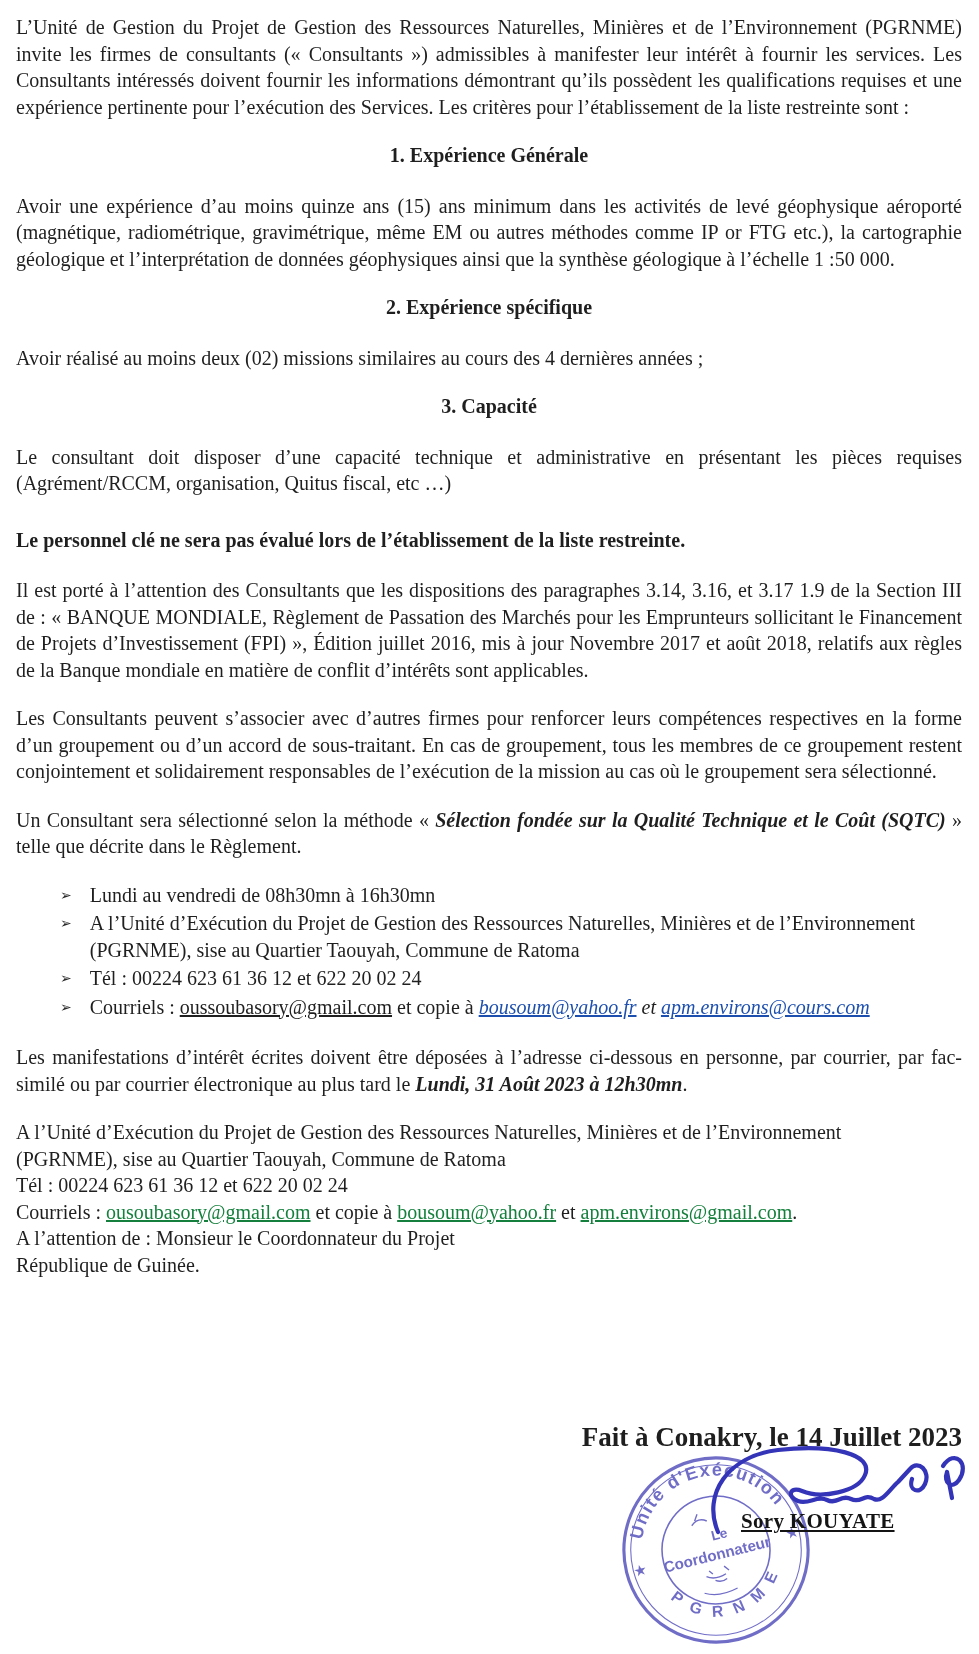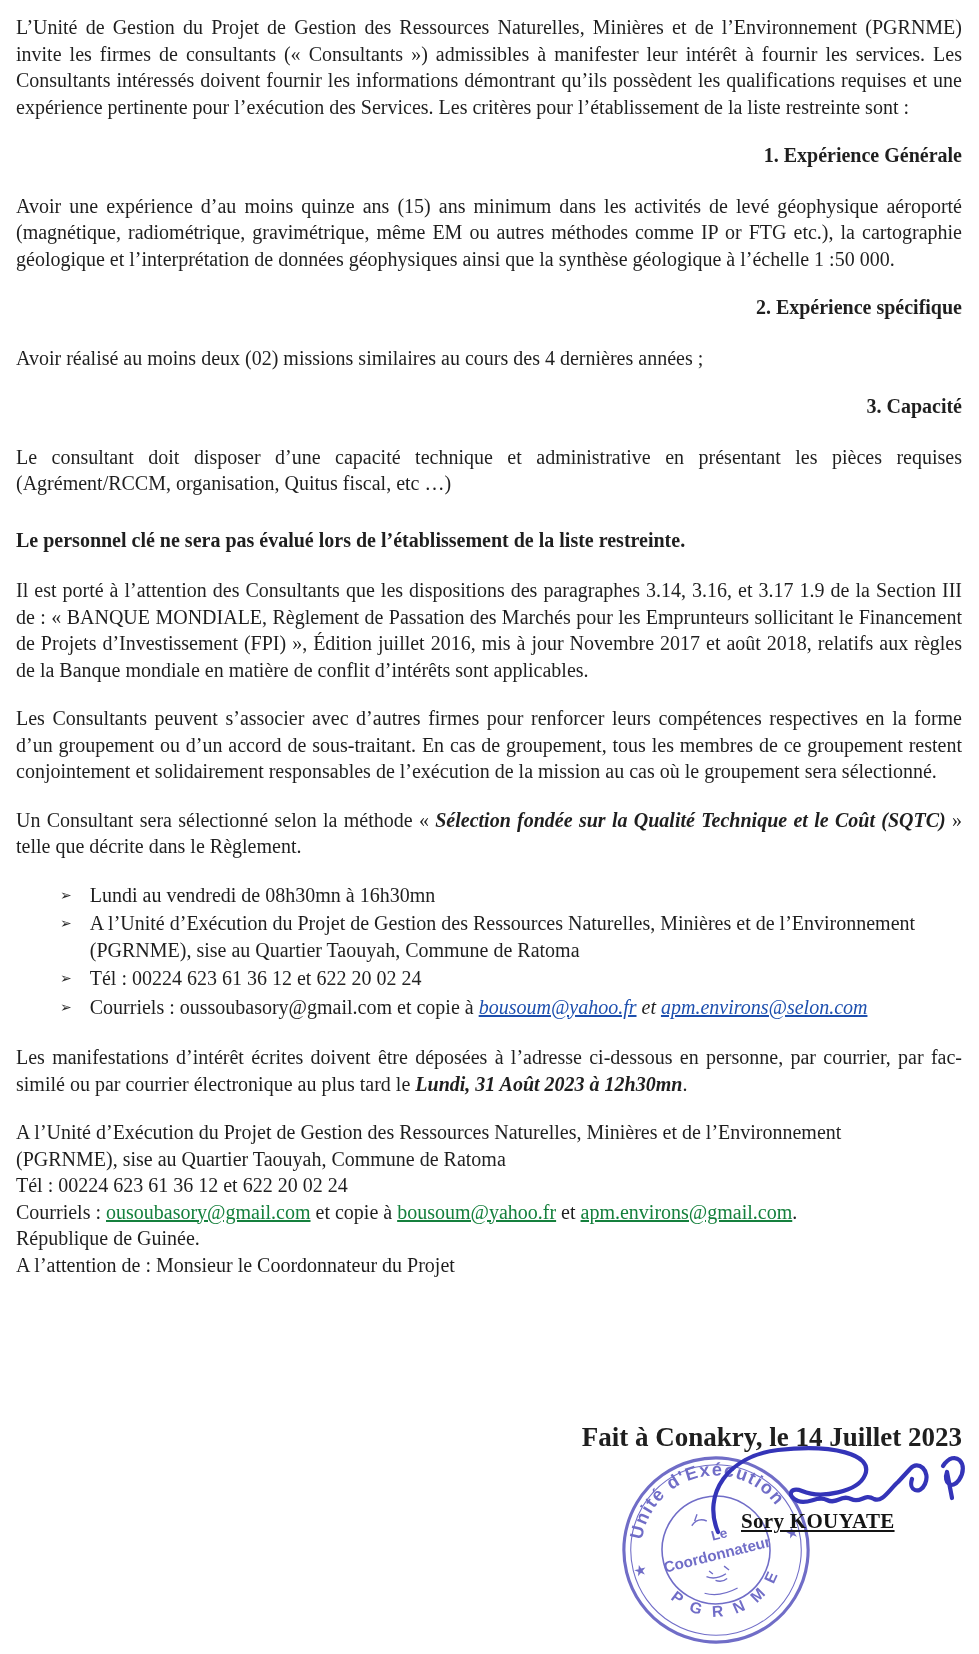--- a/index.html
+++ b/index.html
@@ -8,25 +8,25 @@
     width:979px; height:1653px;
     background:#ffffff;
     overflow:hidden;
     font-family:"Liberation Serif", serif;
     color:#1f1f1f;
     font-size:20px;
     line-height:26.5px;
   }
   .content { padding:14px 17px 0 16px; }
   .para { margin:0 0 22px 0; text-align:justify; }
-  .heading { font-weight:bold; margin:4px 0 24px 0; text-align:right; }
+  .heading { font-weight:bold; margin:4px 0 24px 0; text-align:center; }
   .note-bold { font-weight:bold; margin:30px 0 24px 0; text-align:left; }
   .bi { font-weight:bold; font-style:italic; }
   .it { font-style:italic; }
-  .u-black { color:inherit;margin-top:24px; }
+  .u-black { text-decoration:underline; color:inherit;margin-top:24px; }
   .link { color:#15803d; text-decoration:underline; }
   .link-bi { color:#1d4fae; font-style:italic; text-decoration:underline; }
   .bullets { list-style:none; margin:6px 0 24px 0; padding:0; }
   .bullets li { display:flex; align-items:flex-start; padding-left:44px; margin:0 0 2px 0; text-align:left; }
   .marker {
     font-family:"DejaVu Sans", sans-serif;
     font-size:14px; line-height:26.5px;
     margin-right:18px; flex:0 0 auto; color:#2a2a2a;
   }
   .addr { margin:0 0 0 0; }
@@ -84,33 +84,33 @@
       <li>
         <span class="marker">➢</span>
         <span>A l’Unité d’Exécution du Projet de Gestion des Ressources Naturelles, Minières et de l’Environnement (PGRNME), sise au Quartier Taouyah, Commune de Ratoma</span>
       </li>
       <li>
         <span class="marker">➢</span>
         <span>Tél : 00224 623 61 36 12 et 622 20 02 24</span>
       </li>
       <li>
         <span class="marker">➢</span>
-        <span><span>Courriels : </span><a class="u-black">oussoubasory@gmail.com</a><span> et copie à </span><a class="link-bi">bousoum@yahoo.fr</a><span class="it"> et </span><a class="link-bi">apm.environs@selon.com</a></span>
+        <span><span>Courriels : </span><a class="u-black">oussoubasory@gmail.com</a><span> et copie à </span><a class="link-bi">bousoum@yahoo.fr</a><span class="it"> et </span><a class="link-bi">apm.environs@cours.com</a></span>
       </li>
     </ul>
 
     <p class="para"><span>Les manifestations d’intérêt écrites doivent être déposées à l’adresse ci-dessous en personne, par courrier, par fac-similé ou par courrier électronique au plus tard le </span><span class="bi">Lundi, 31 Août 2023 à 12h30mn</span><span>.</span></p>
 
     <div class="addr">
       <p>A l’Unité d’Exécution du Projet de Gestion des Ressources Naturelles, Minières et de l’Environnement</p>
       <p>(PGRNME), sise au Quartier Taouyah, Commune de Ratoma</p>
       <p>Tél : 00224 623 61 36 12 et 622 20 02 24</p>
       <p><span>Courriels : </span><a class="link">ousoubasory@gmail.com</a><span>  et copie à </span><a class="link">bousoum@yahoo.fr</a><span>  et </span><a class="link">apm.environs@gmail.com</a><span>.</span></p>
+      <p>A l’attention de : Monsieur le Coordonnateur du Projet</p>
       <p>République de Guinée.</p>
-      <p>A l’attention de : Monsieur le Coordonnateur du Projet</p>
     </div>
   </div>
 
   <div class="dateline">Fait à Conakry, le 14 Juillet 2023</div>
 
   <svg class="stamp" viewBox="0 0 200 200">
     <g transform="rotate(-14 100 100)" fill="#5d59c0" stroke="#5d59c0">
       <circle cx="100" cy="100" r="94" fill="none" stroke-width="3.2"></circle>
       <circle cx="100" cy="100" r="87" fill="none" stroke-width="1.1"></circle>
       <circle cx="100" cy="100" r="55" fill="none" stroke-width="1.6"></circle>

